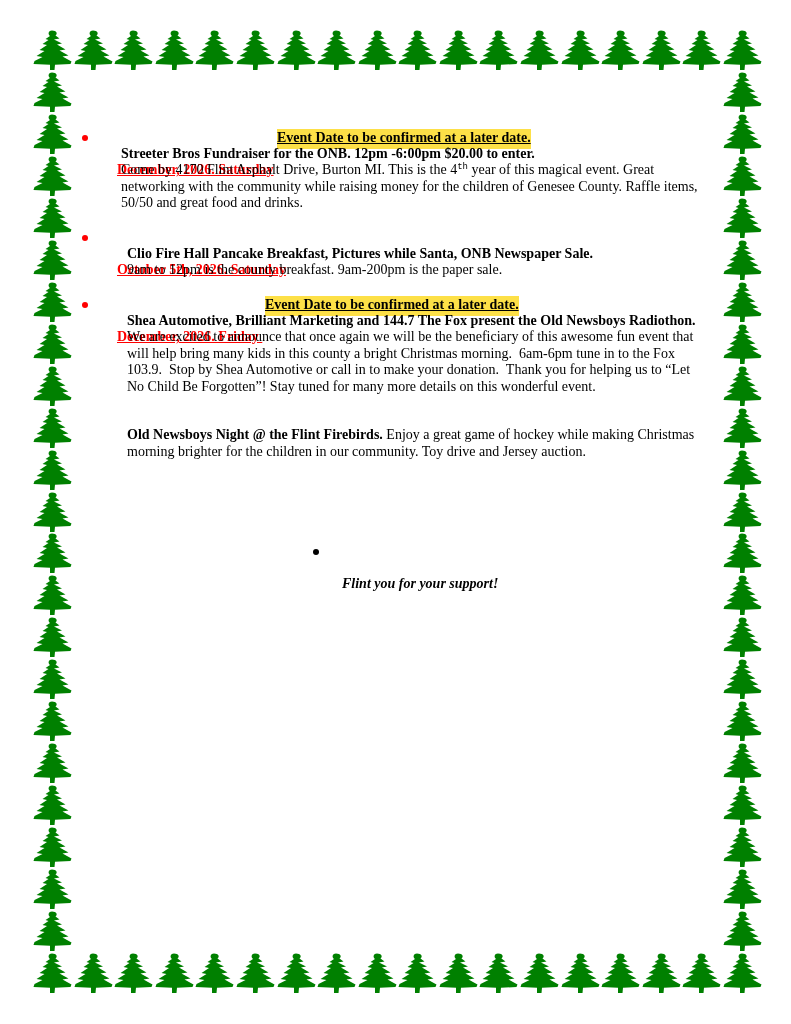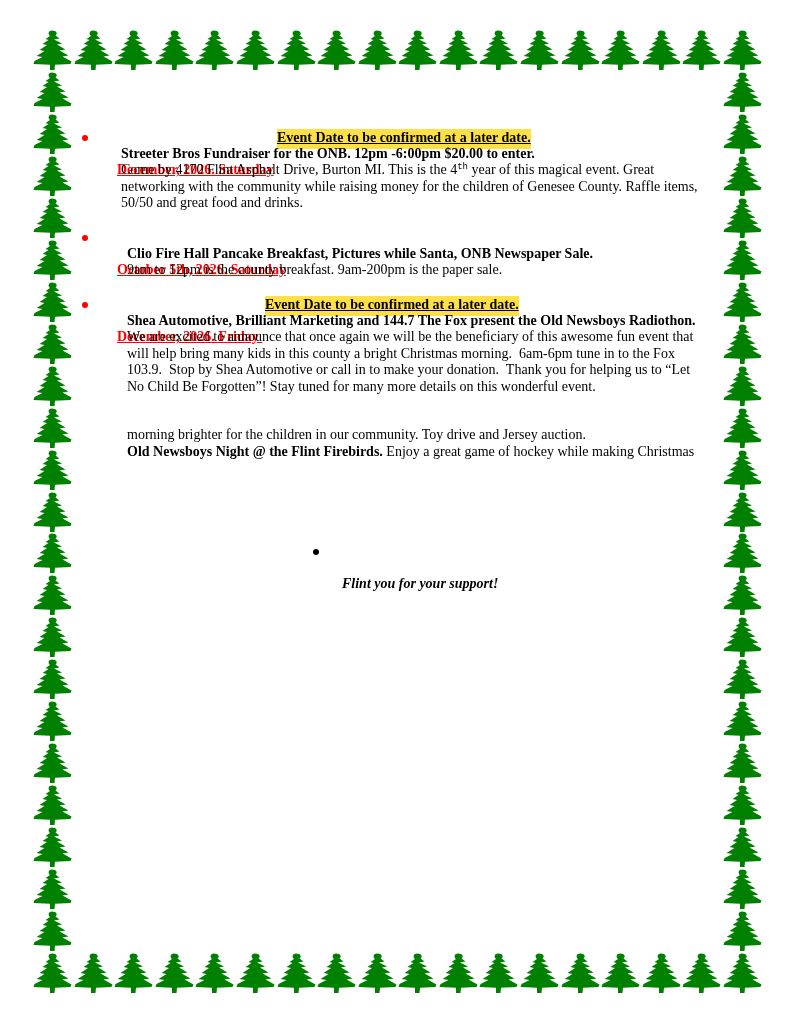--- a/index.html
+++ b/index.html
@@ -471,20 +471,20 @@
     <span class="notice abs">Event Date to be confirmed at a later date.</span>
   </div>
   <div class="line title ind-b">Shea Automotive, Brilliant Marketing and 144.7 The Fox present the Old Newsboys Radiothon.</div>
   <div class="line ind-b">We are excited to announce that once again we will be the beneficiary of this awesome fun event that</div>
   <div class="line ind-b">will help bring many kids in this county a bright Christmas morning.  6am-6pm tune in to the Fox</div>
   <div class="line ind-b">103.9.  Stop by Shea Automotive or call in to make your donation.  Thank you for helping us to “Let</div>
   <div class="line ind-b">No Child Be Forgotten”! Stay tuned for many more details on this wonderful event.</div>
 </div>
 
 <div class="event" id="ev4">
+  <div class="line ind-b"><span class="title">Old Newsboys Night @ the Flint Firebirds.</span><span> Enjoy a great game of hockey while making Christmas</span></div>
   <div class="line ind-b">morning brighter for the children in our community. Toy drive and Jersey auction.</div>
-  <div class="line ind-b"><span class="title">Old Newsboys Night @ the Flint Firebirds.</span><span> Enjoy a great game of hockey while making Christmas</span></div>
 </div>
 
 <div class="closing">
   <span class="bullet"></span>
   <span>Flint you for your support!</span>
 </div>
 
 </body></html>

